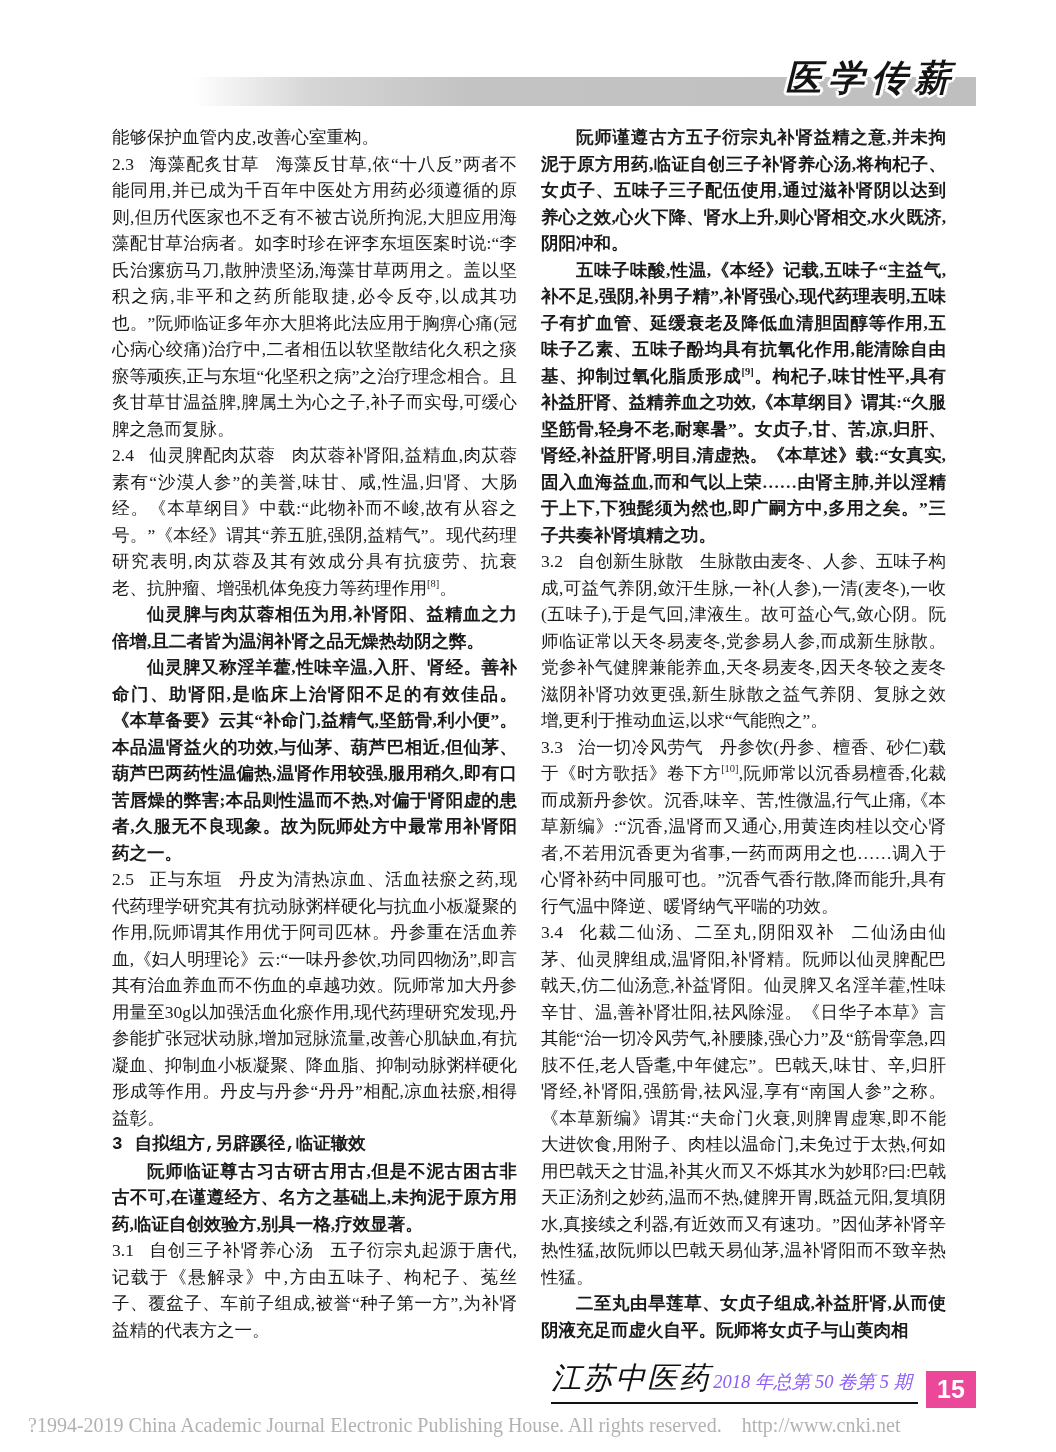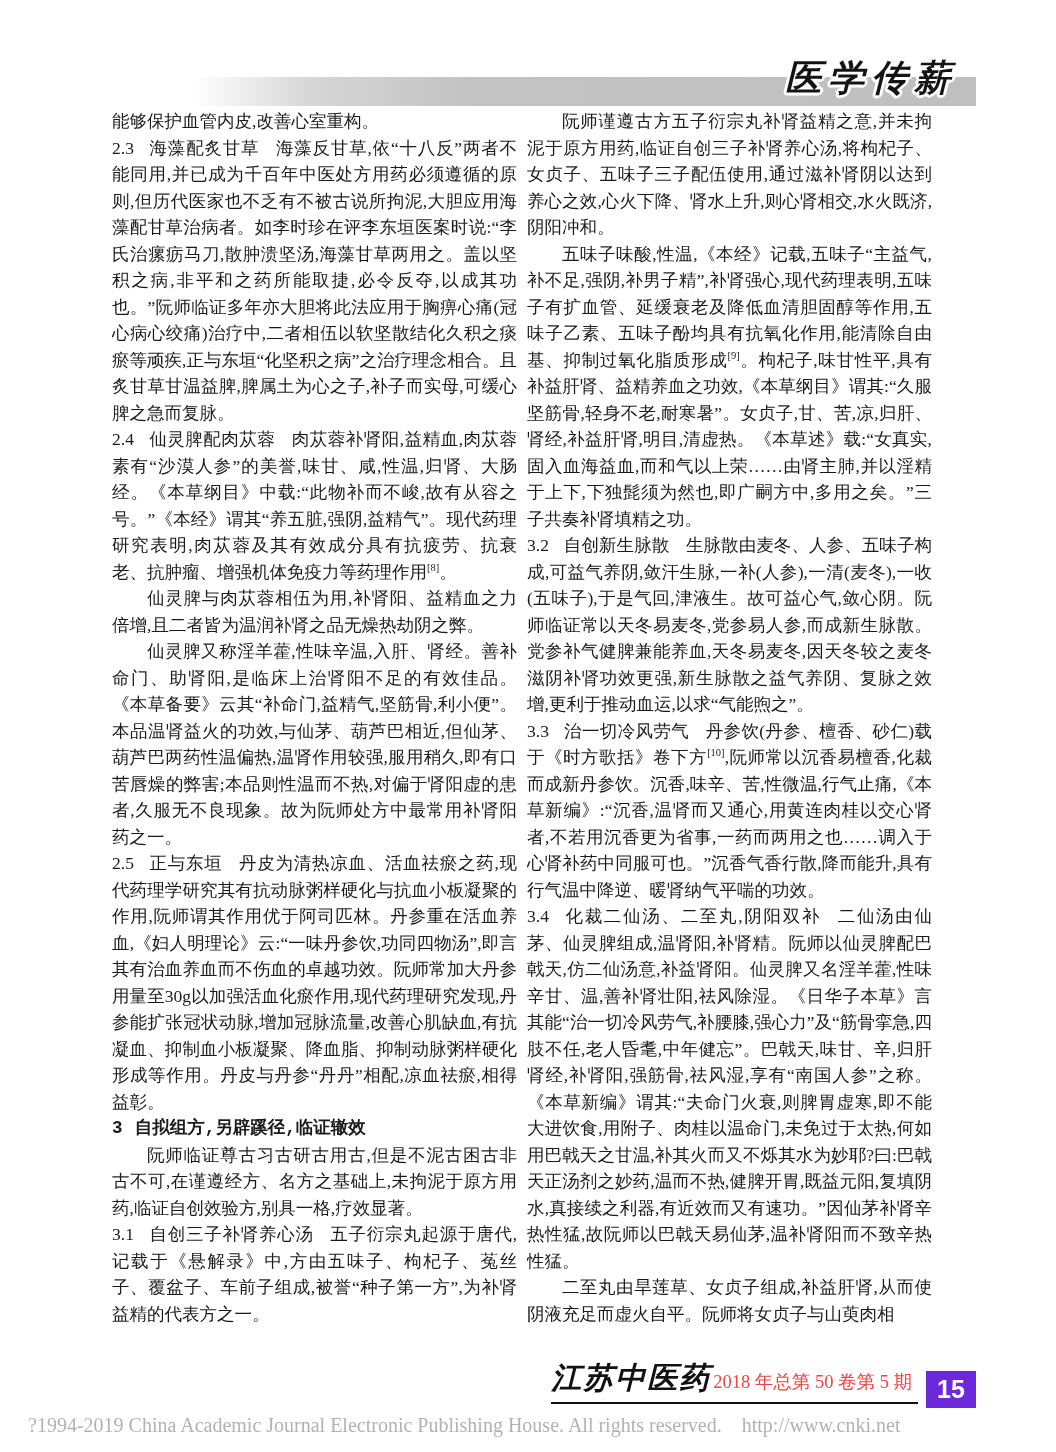--- a/index.html
+++ b/index.html
@@ -22,63 +22,64 @@
     font-size:36px;font-weight:bold;letter-spacing:7px;
     color:#141414;
     transform:skewX(-14deg);
     white-space:nowrap;
     text-shadow:
       -2px -2px 0 #fff, 2px -2px 0 #fff, -2px 2px 0 #fff, 2px 2px 0 #fff,
       -3px 0 0 #fff, 3px 0 0 #fff, 0 -3px 0 #fff, 0 3px 0 #fff;
   }
   
   .body-columns{
-    position:absolute;left:112px;top:108px;width:834px;height:1240px;
-    display:flex;gap:10px;overflow:hidden;
+    position:absolute;left:112px;top:124px;width:834px;height:1240px;
+    display:flex;gap:24px;overflow:hidden;
   }
   .col{width:405px;flex:0 0 405px;overflow:hidden;}
   .block{
     margin:0;
     font-size:17.5px;
     line-height:26.5px;
     text-align:justify;
     text-justify:inter-ideograph;
   }
-  .block.para{text-indent:2em;}
+  .block.para{text-indent:2em;font-weight:bold;}
   .block.cont{text-indent:0;}
   .block.section{text-indent:0;}
   .block .num{margin-right:0.85em;}
   .block.section .title{margin-right:0.95em;}
   .block.heading{font-family:Liberation Mono, monospace;font-weight:bold;}
   .block.heading .num{margin-right:0.7em;}
   .block sup{font-size:10.5px;vertical-align:super;line-height:0;}
   
   .footer{
     position:absolute;right:80px;top:1358px;
     display:flex;align-items:flex-end;
     white-space:nowrap;
   }
   .footer-rule{
     display:flex;align-items:baseline;
     border-bottom:2px solid #111;
     padding:0 6px 3px 0;
   }
   .journal-name{
-    font-size:30px;font-weight:bold;font-style:italic;
+    font-size:30px;font-weight:normal;font-style:italic;
     letter-spacing:2px;color:#111;
     font-family:"Liberation Serif","DejaVu Serif",serif;
   }
   .issue-info{
-    font-size:18.5px;color:#ef4444;margin-left:2px;
+    font-size:18.5px;color:#8b5cf6;margin-left:2px;
     font-family:"Liberation Serif","DejaVu Serif",serif;
+    font-style:italic;
   }
   .page-number{
     margin-left:8px;
     width:50px;height:37px;
-    background:#6d28d9;color:#ffffff;
+    background:#ec4899;color:#ffffff;
     display:flex;align-items:center;justify-content:center;
     font-size:25px;font-weight:bold;
     font-family:"Liberation Sans","DejaVu Sans",sans-serif;
     transform:translateY(4px);
   }
   .copyright{
     position:absolute;left:28px;top:1414px;
     color:#b2b2b2;font-size:20px;white-space:pre;
     font-family:"Liberation Serif","DejaVu Serif",serif;
   }

